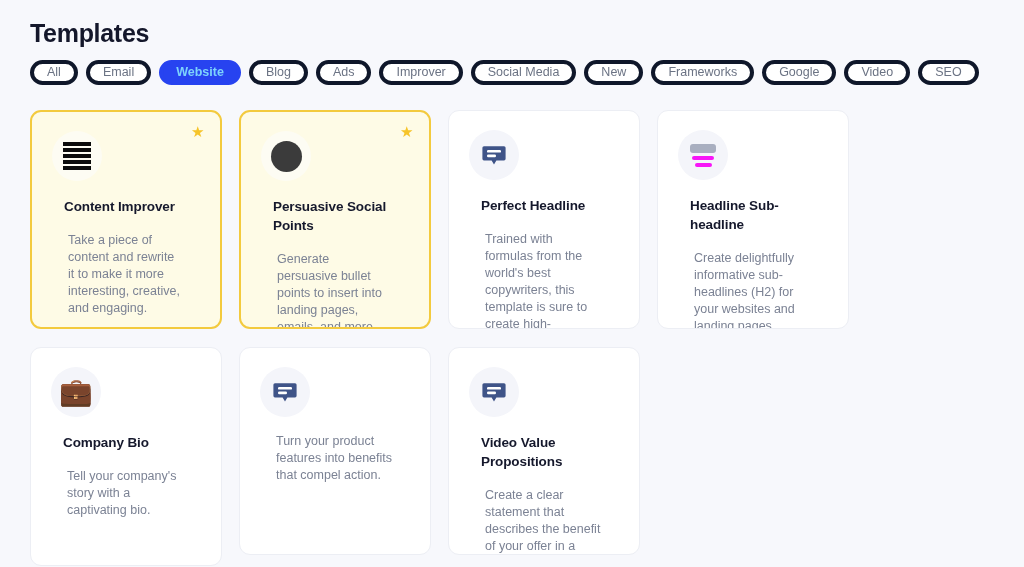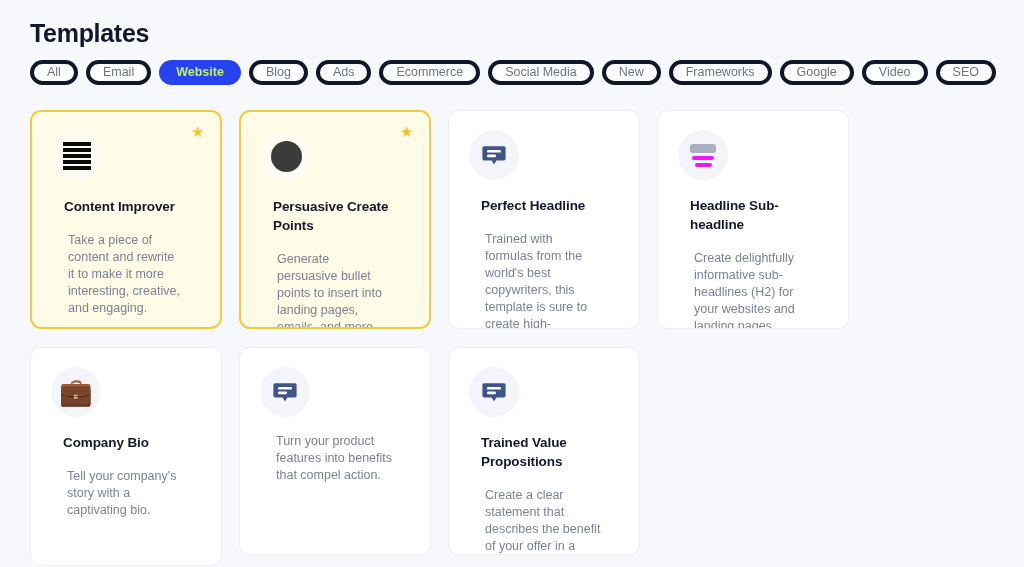--- a/index.html
+++ b/index.html
@@ -58,21 +58,21 @@
     color: #6b7384;
     font-size: 12.5px;
     line-height: 1;
     white-space: nowrap;
     cursor: pointer;
     user-select: none;
   }
   .chip.active {
     background: #2743f0;
     border-color: #2743f0;
-    color: #bef264;
+    color: #7dd3fc;
     font-weight: bold;
   }
 
   
   .grid {
     position: absolute;
     left: 30px;
     top: 110px;
     width: 1020px;
     display: flex;
@@ -197,21 +197,21 @@
 <div class="page">
 
   <h1 class="page-title">Templates</h1>
 
   <div class="chips" id="chip-bar">
       <div class="chip">All</div>
       <div class="chip">Email</div>
       <div class="chip active">Website</div>
       <div class="chip">Blog</div>
       <div class="chip">Ads</div>
-      <div class="chip">Ecommerce</div>
+      <div class="chip">Improver</div>
       <div class="chip">Social Media</div>
       <div class="chip">New</div>
       <div class="chip">Frameworks</div>
       <div class="chip">Google</div>
       <div class="chip">Video</div>
       <div class="chip">SEO</div>
     </div>
 
   <div class="grid" id="card-grid">
       <div class="card favorite">
@@ -226,21 +226,21 @@
           </div>
         </div>
         <div class="card-title">Content Improver</div>
         <div class="card-desc">Take a piece of content and rewrite it to make it more interesting, creative, and engaging.</div>
       </div>
       <div class="card favorite">
         <div class="star">★</div>
         <div class="icon-wrap">
           <div class="ico-circle"></div>
         </div>
-        <div class="card-title">Persuasive Create Points</div>
+        <div class="card-title">Persuasive Social Points</div>
         <div class="card-desc">Generate persuasive bullet points to insert into landing pages, emails, and more.</div>
       </div>
       <div class="card">
         <div class="icon-wrap">
           <svg class="ico-bubble" width="28" height="28" viewBox="0 0 28 28">
             <path d="M4 5.2 h20 a1.6 1.6 0 0 1 1.6 1.6 v11 a1.6 1.6 0 0 1 -1.6 1.6 h-7.6 l-2.4 4 -2.4 -4 H4 a1.6 1.6 0 0 1 -1.6 -1.6 v-11 A1.6 1.6 0 0 1 4 5.2 z" fill="#3F5488"></path>
             <rect x="7" y="9" width="14" height="2.6" rx="1.2" fill="#ffffff"></rect>
             <rect x="7" y="13.6" width="9" height="2.6" rx="1.2" fill="#ffffff"></rect>
           </svg>
         </div>
@@ -276,18 +276,18 @@
         <div class="card-desc">Turn your product features into benefits that compel action.</div>
       </div>
       <div class="card short">
         <div class="icon-wrap">
           <svg class="ico-bubble" width="28" height="28" viewBox="0 0 28 28">
             <path d="M4 5.2 h20 a1.6 1.6 0 0 1 1.6 1.6 v11 a1.6 1.6 0 0 1 -1.6 1.6 h-7.6 l-2.4 4 -2.4 -4 H4 a1.6 1.6 0 0 1 -1.6 -1.6 v-11 A1.6 1.6 0 0 1 4 5.2 z" fill="#3F5488"></path>
             <rect x="7" y="9" width="14" height="2.6" rx="1.2" fill="#ffffff"></rect>
             <rect x="7" y="13.6" width="9" height="2.6" rx="1.2" fill="#ffffff"></rect>
           </svg>
         </div>
-        <div class="card-title">Trained Value Propositions</div>
+        <div class="card-title">Video Value Propositions</div>
         <div class="card-desc">Create a clear statement that describes the benefit of your offer in a powerful way.</div>
       </div>
     </div>
 
 </div>
 
 </body></html>

